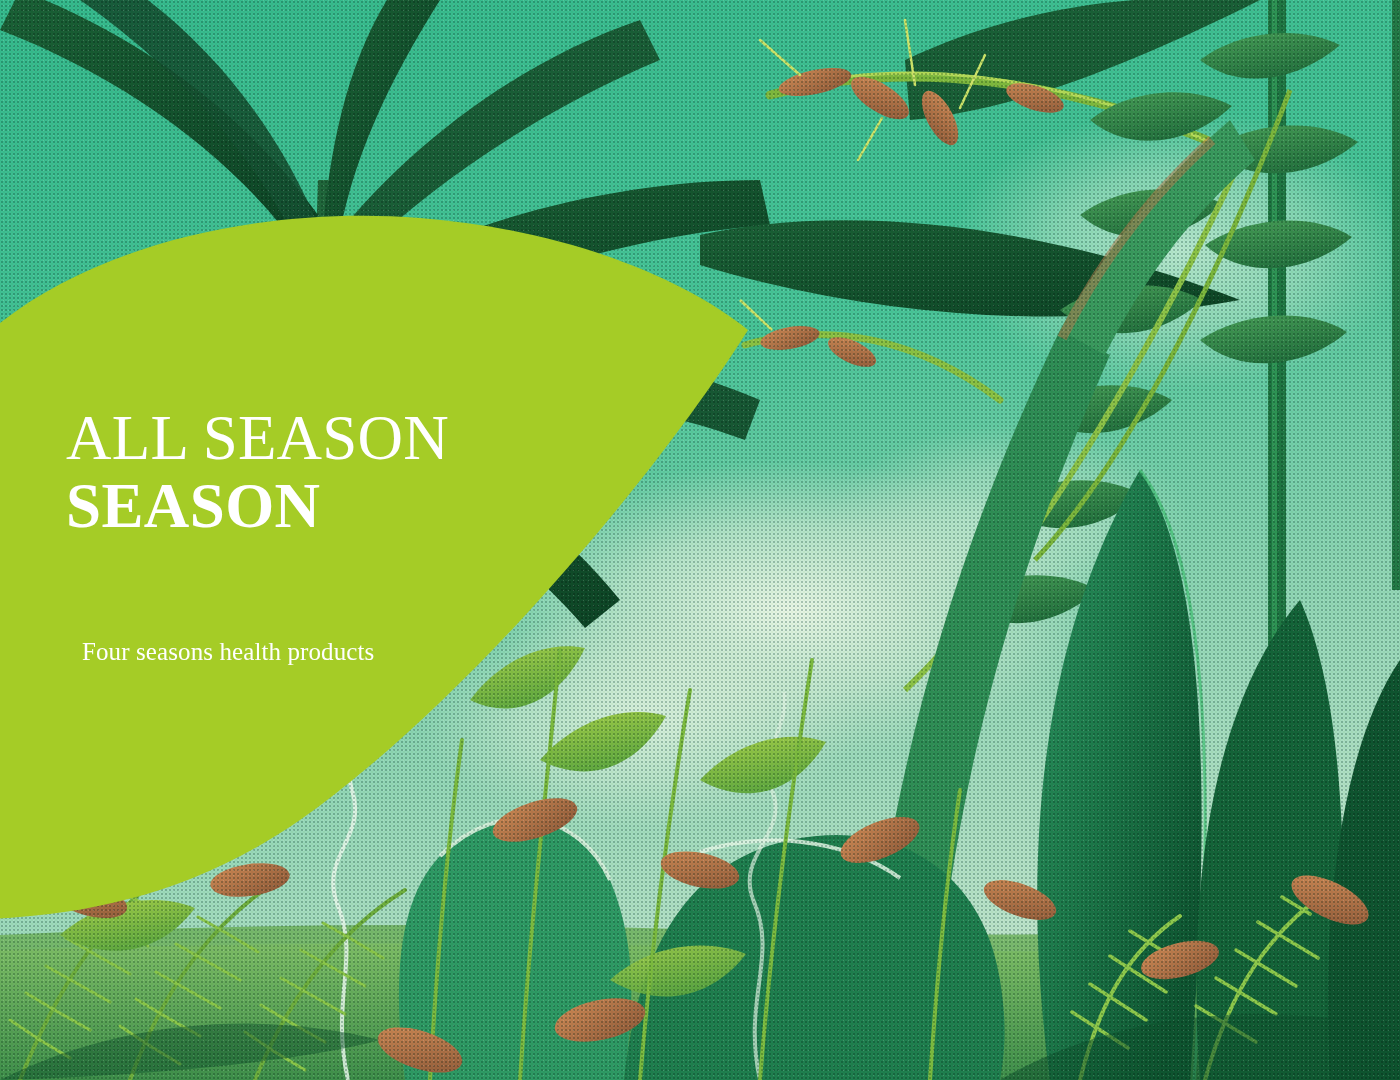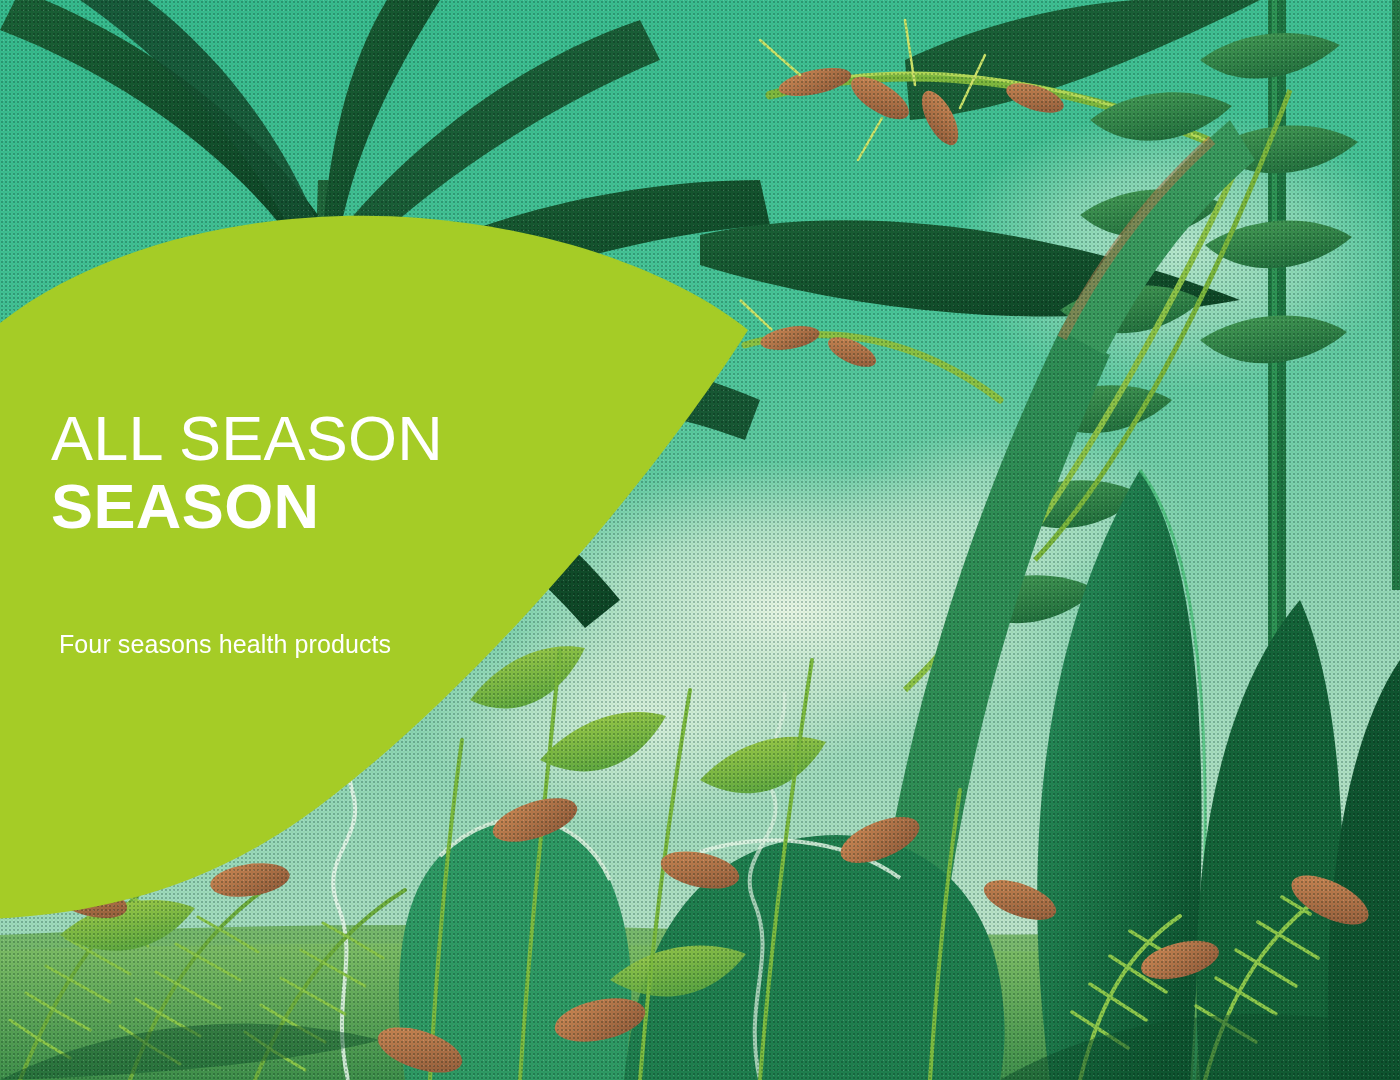--- a/index.html
+++ b/index.html
@@ -56,40 +56,41 @@
     left: 0;
     top: 0;
     width: 780px;
     height: 920px;
     pointer-events: none;
   }
 
   
   .copy {
     position: absolute;
-    left: 51px;
+    left: 66px;
     top: 404px;
     width: 460px;
+    font-family: Liberation Serif, serif;
   }
   .headline {
     margin: 0;
     color: #ffffff;
     font-size: 63px;
     line-height: 1.08;
     letter-spacing: .2px;
     font-weight: 400;
     white-space: nowrap;
   }
   .headline .line-2 {
     display: block;
     font-weight: 700;
     letter-spacing: .4px;
   }
   .subhead {
-    margin: 8px;
+    margin: 16px;
     padding-top: 80px;
     color: #ffffff;
     font-size: 25px;
     font-weight: 400;
     letter-spacing: .1px;
     line-height: 1.3;
     white-space: nowrap;
   }
 </style>
 </head>

